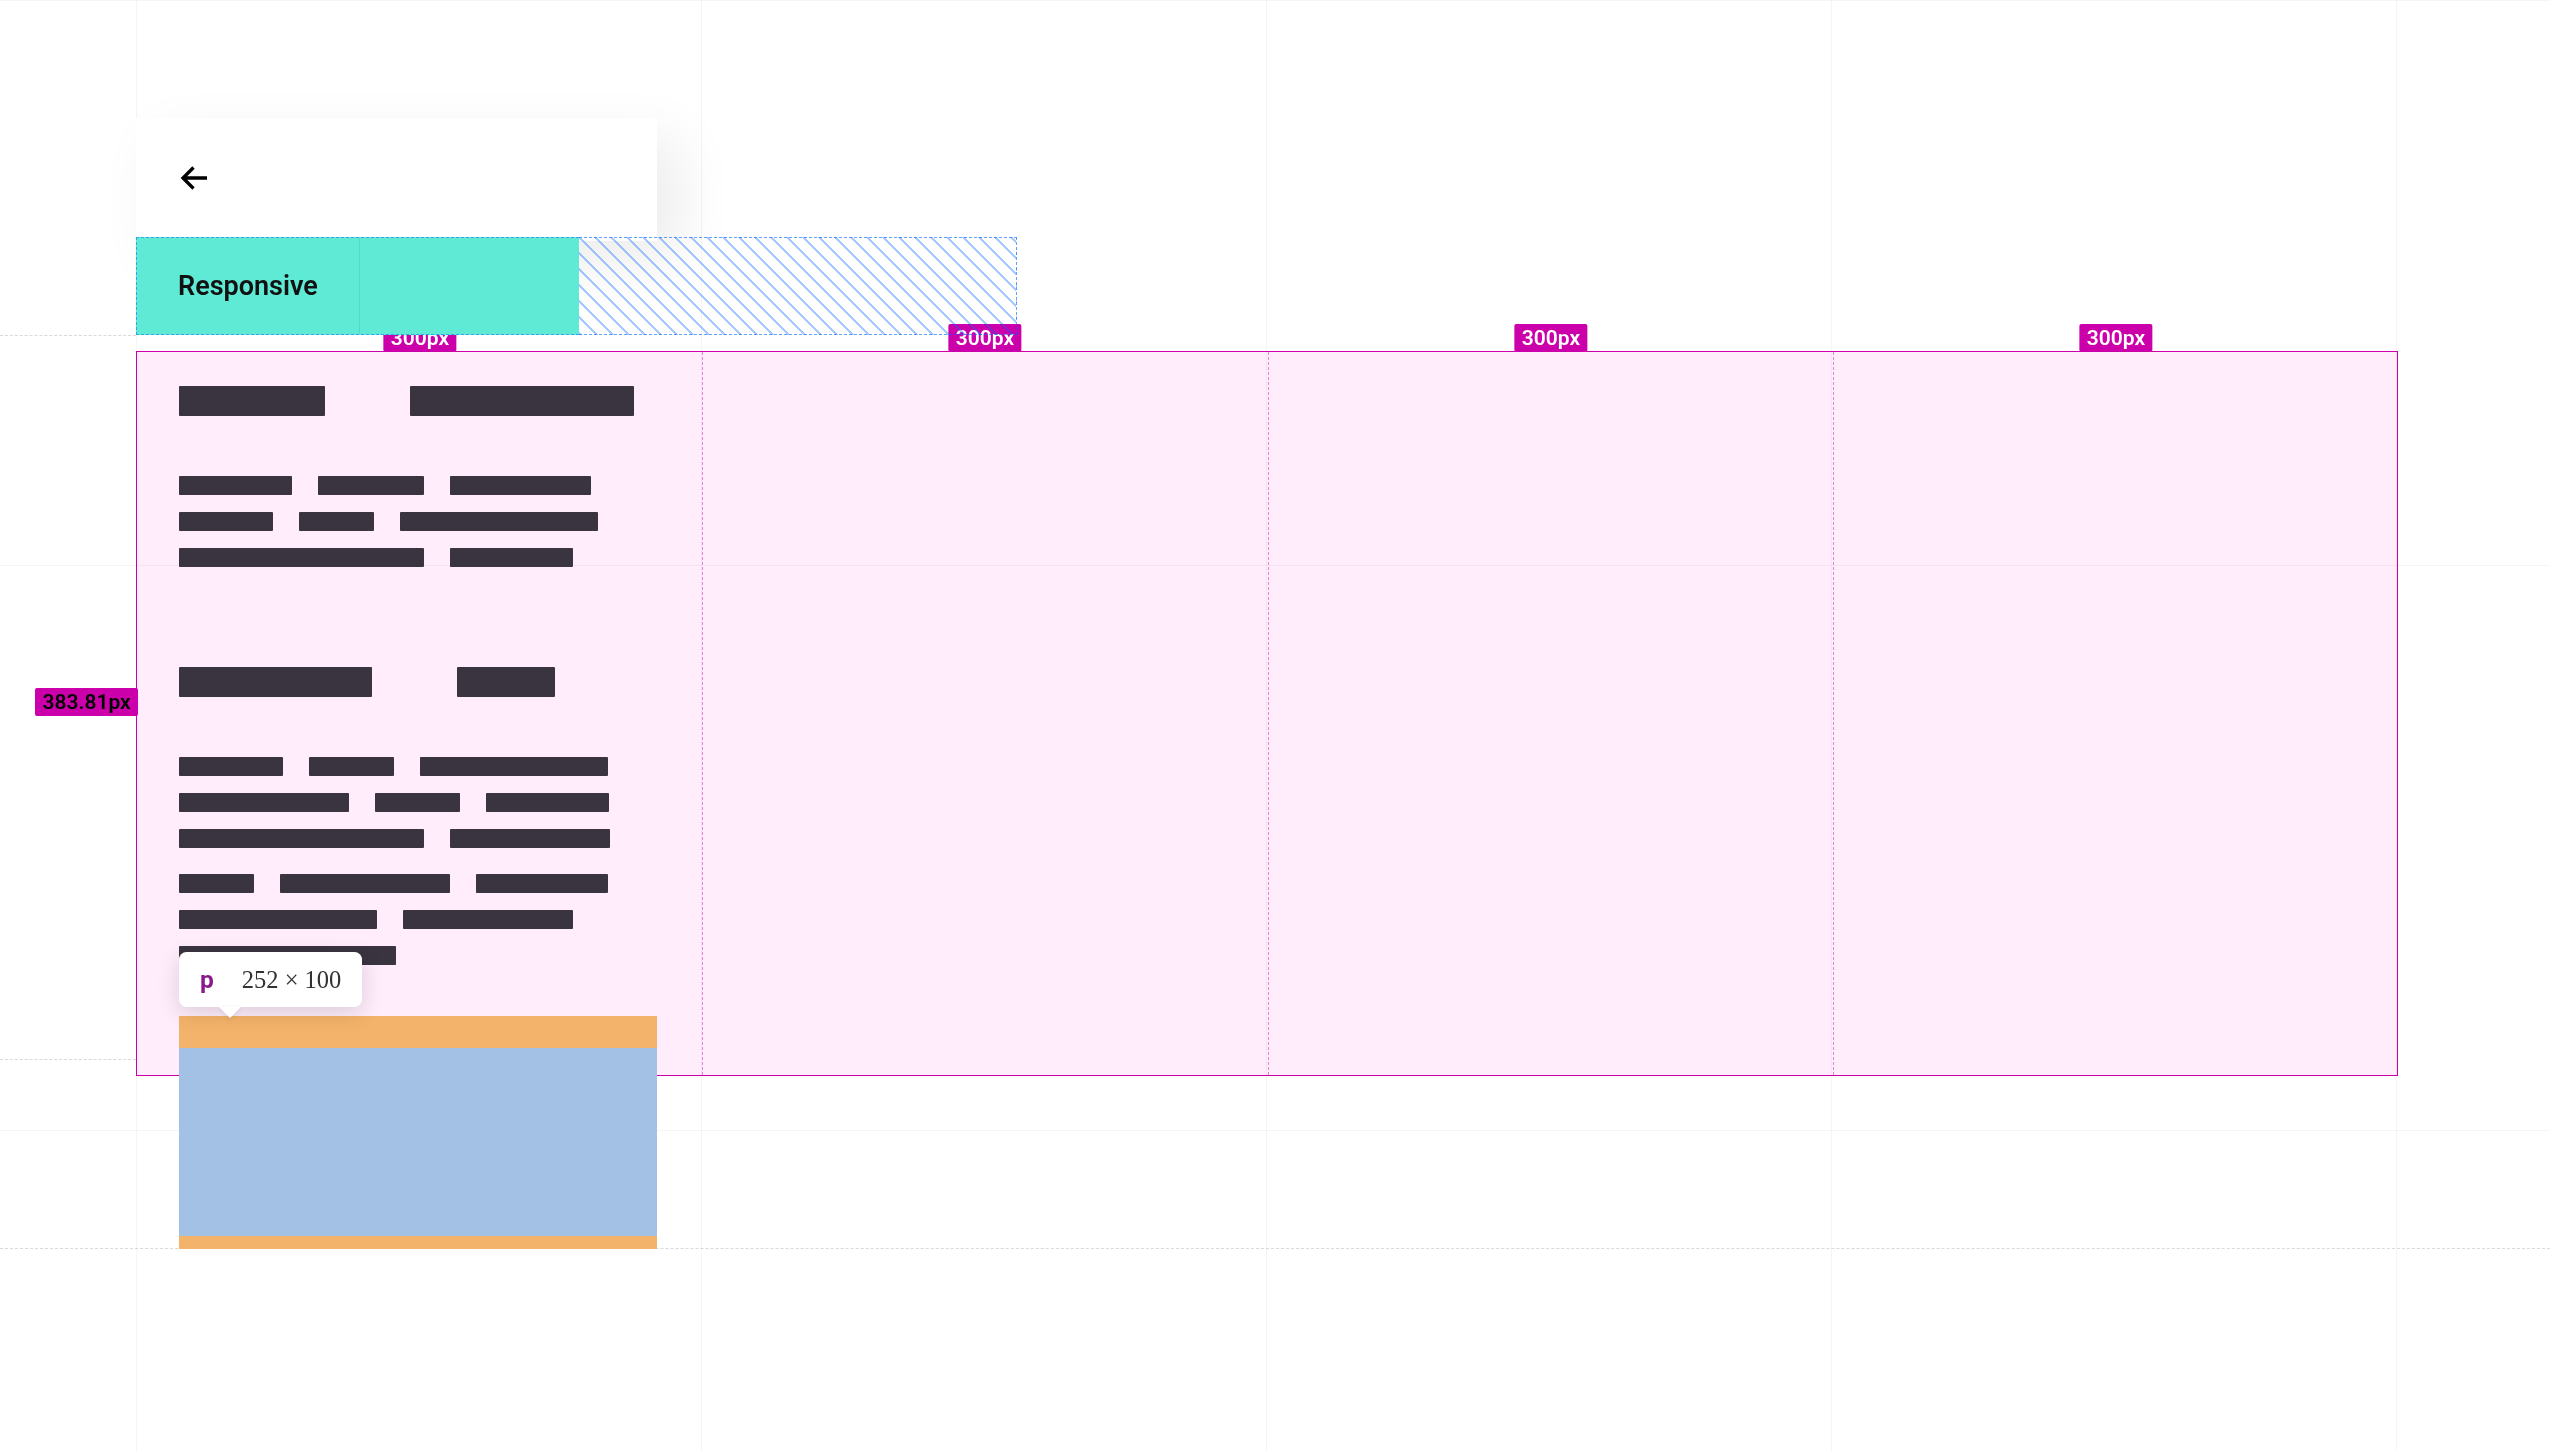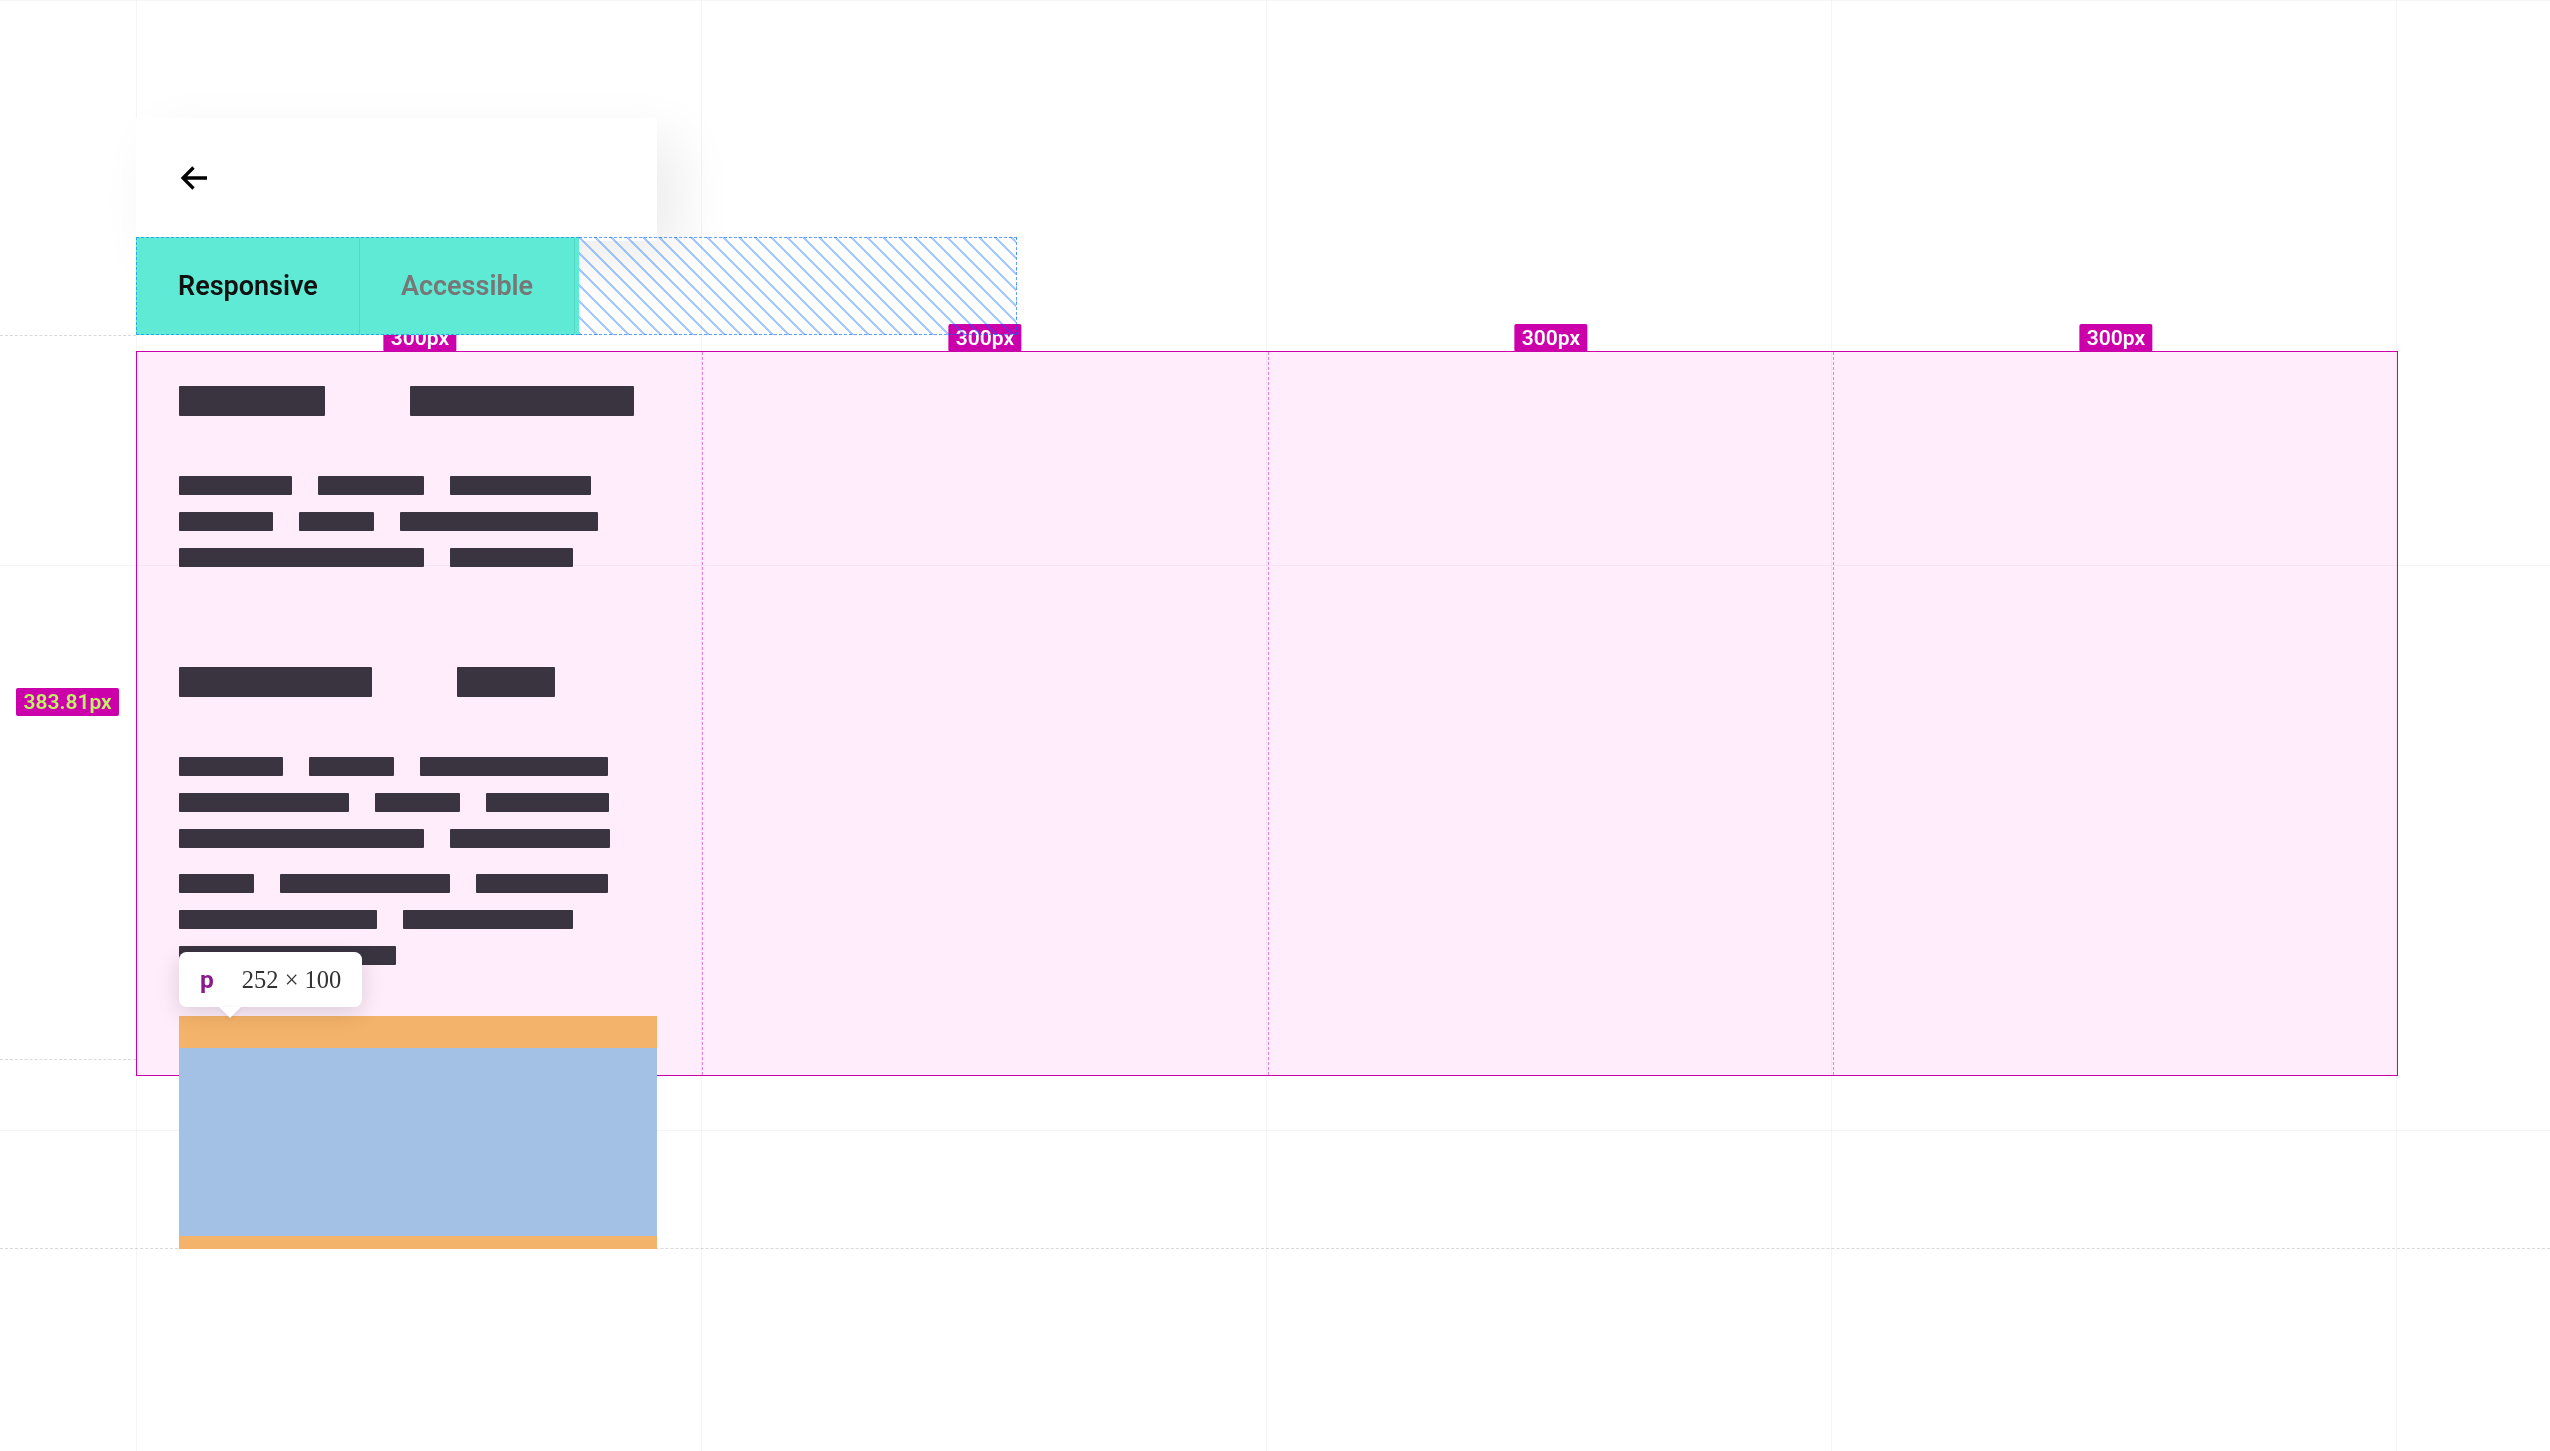--- a/index.html
+++ b/index.html
@@ -116,24 +116,24 @@
     font-size: 21px;
     font-weight: 600;
     padding: 1.9px 7.5px;
     border-radius: 1.9px;
     white-space: nowrap;
   }
 
   
   .height-label {
     position: absolute;
-    left: 16px;
+    left: 35px;
     top: 688px;
     background: #cc00aa;
-    color: #bef264;
+    color: #000000;
     font-size: 21px;
     font-weight: 600;
     padding: 1.9px 7.5px;
     border-radius: 1.9px;
     z-index: 25;
   }
 
   
   .guide-h {
     position: absolute;
@@ -209,23 +209,20 @@
             <path d="M11 5l-7 7 7 7M4 12h16"></path>
           </svg>
       </span>
     </div>
   </div>
 
   <div class="tabs">
     <div class="tabbar-inner">
       <div class="tab active">
           <span>Responsive</span>
-        </div>
-      <div class="tab">
-          <span>Accessible</span>
         </div>
 
     </div>
     <div class="tab-overflow-hatch"></div>
   </div>
 
   <div class="sel-container">
 
     <div class="grid-col-sep" style="left:565px"></div>
     <div class="grid-col-sep" style="left:1131px"></div>

